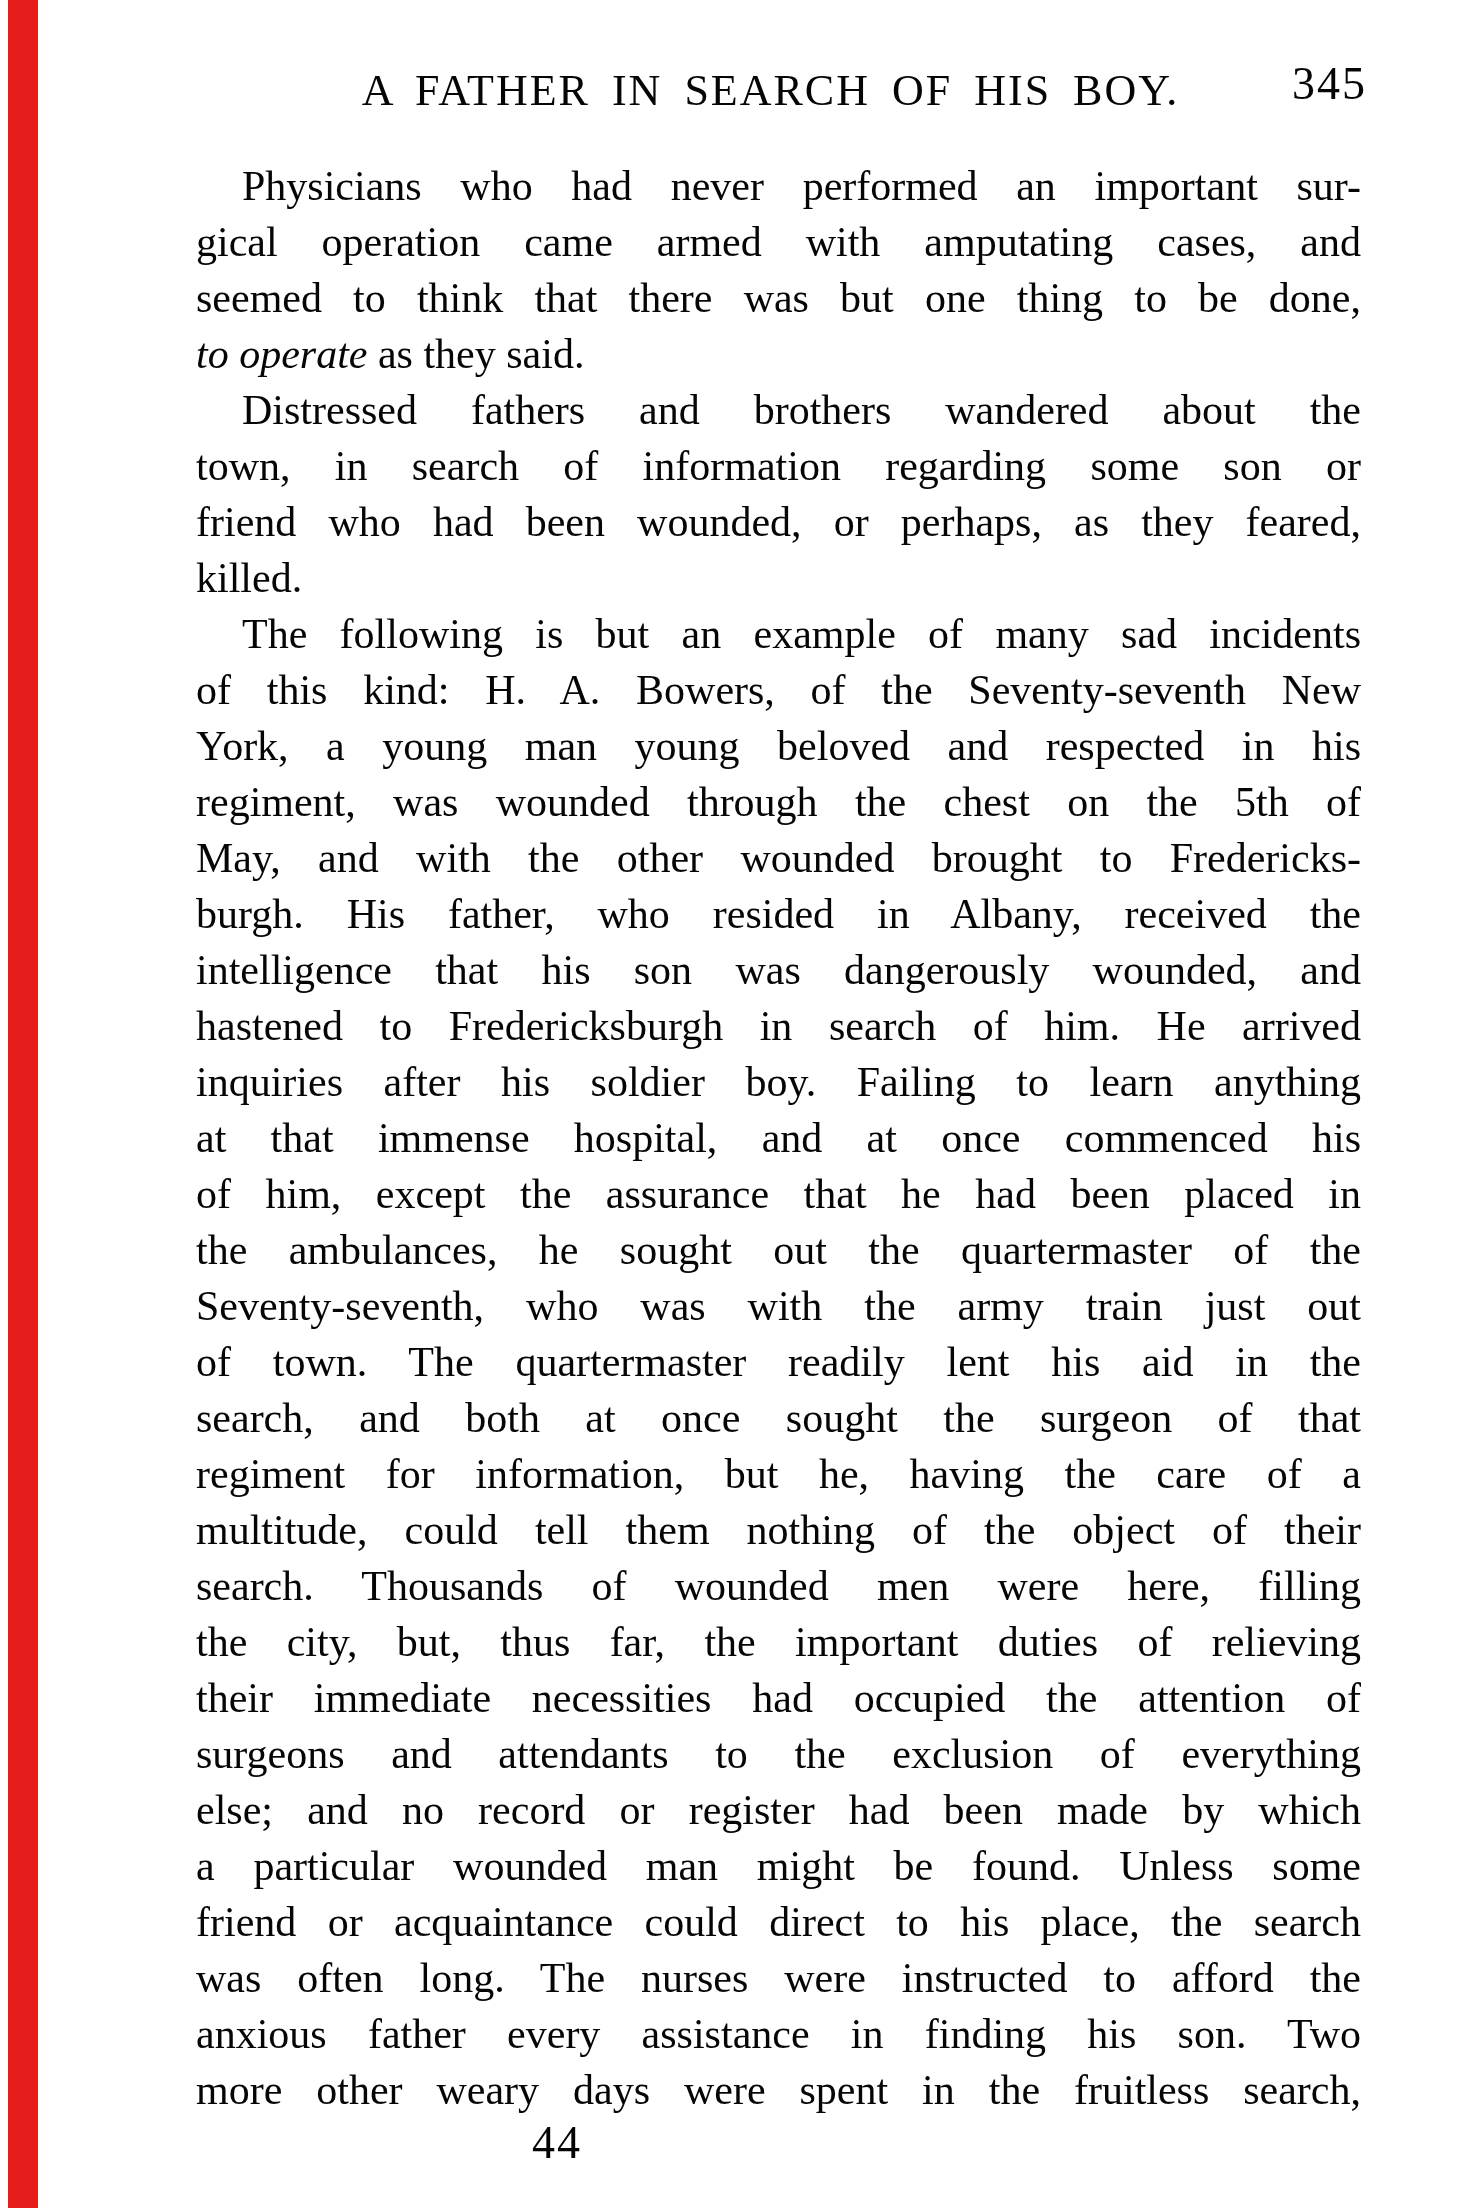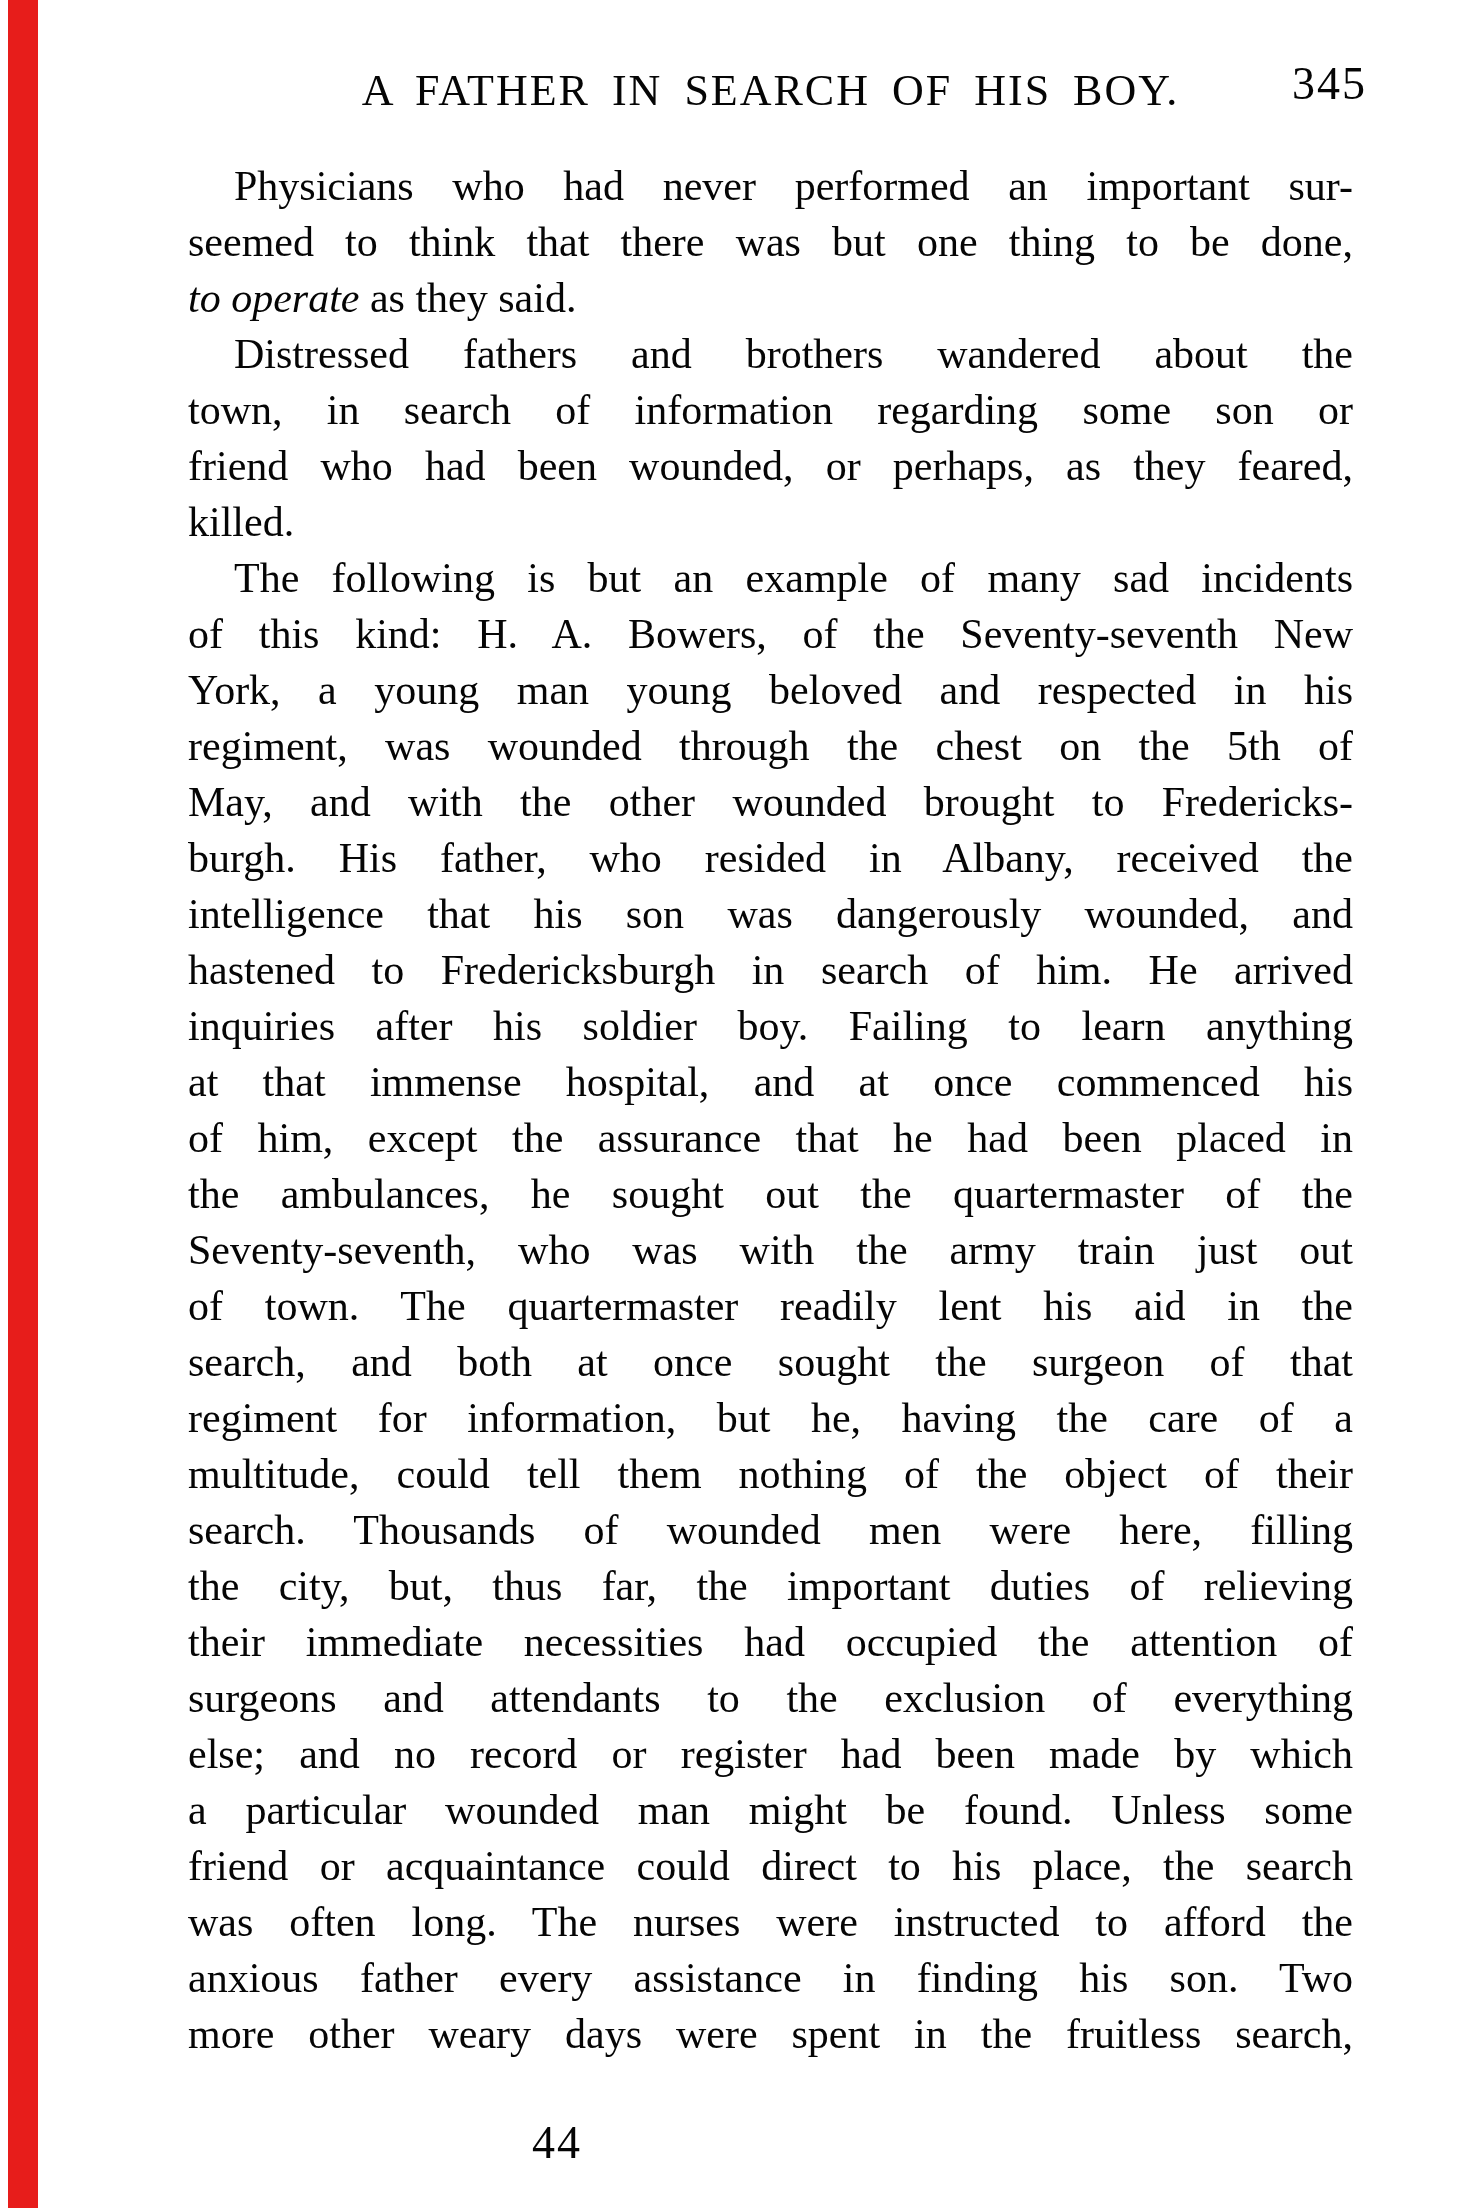--- a/index.html
+++ b/index.html
@@ -18,21 +18,21 @@
   .running-head{
     position:absolute;top:69px;left:188px;width:1165px;
     text-align:center;font-size:44px;line-height:1;
     letter-spacing:2px;word-spacing:9px;white-space:nowrap;
   }
   .folio{
     position:absolute;top:61px;right:91px;
     font-size:46px;line-height:1;letter-spacing:2px;
   }
   .body-text{
-    position:absolute;top:158px;left:188px;width:1165px;
+    position:absolute;top:158px;left:196px;width:1165px;
     font-size:42px;line-height:56px;
   }
   .line{
     text-align:justify;
     text-align-last:justify;
     height:56px;
   }
   .line.indent{ text-indent:46px; }
   .line.end{ text-align:left; text-align-last:left; }
   .line em{ font-style:italic; }
@@ -43,20 +43,21 @@
 </style>
 </head>
 <body>
 
 <div class="page">
   <div class="edge-stripe"></div>
   <div class="running-head">A FATHER IN SEARCH OF HIS BOY.</div>
   <div class="folio">345</div>
   <div class="body-text">
       <div class="line indent"><span>Physicians who had never performed an important sur-</span></div>
+      <div class="line flush"><span>gical operation came armed with amputating cases, and</span></div>
       <div class="line flush"><span>seemed to think that there was but one thing to be done,</span></div>
       <div class="line end"><em>to operate</em><span> as they said.</span></div>
       <div class="line indent"><span>Distressed fathers and brothers wandered about the</span></div>
       <div class="line flush"><span>town, in search of information regarding some son or</span></div>
       <div class="line flush"><span>friend who had been wounded, or perhaps, as they feared,</span></div>
       <div class="line end"><span>killed.</span></div>
       <div class="line indent"><span>The following is but an example of many sad incidents</span></div>
       <div class="line flush"><span>of this kind: H. A. Bowers, of the Seventy-seventh New</span></div>
       <div class="line flush"><span>York, a young man young beloved and respected in his</span></div>
       <div class="line flush"><span>regiment, was wounded through the chest on the 5th of</span></div>

